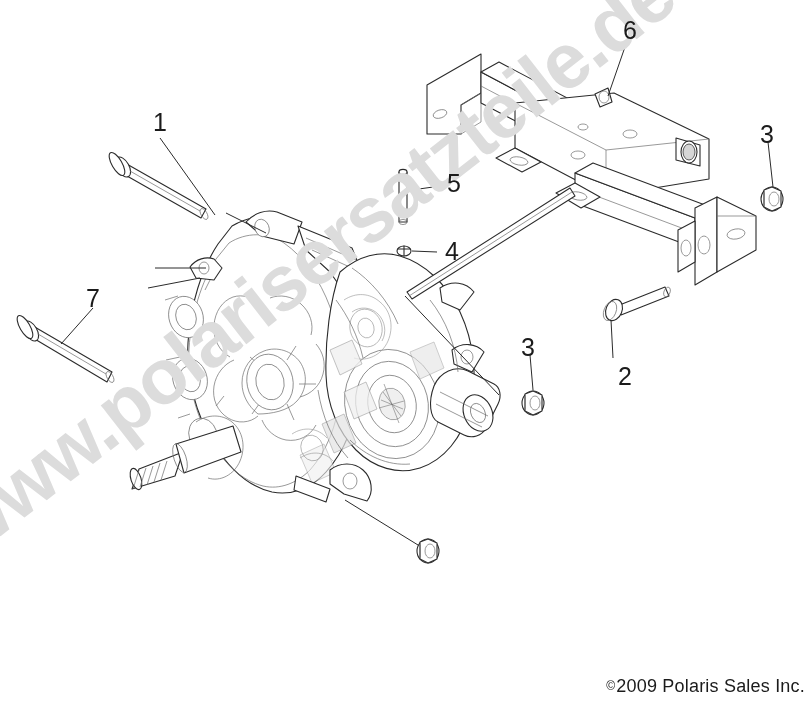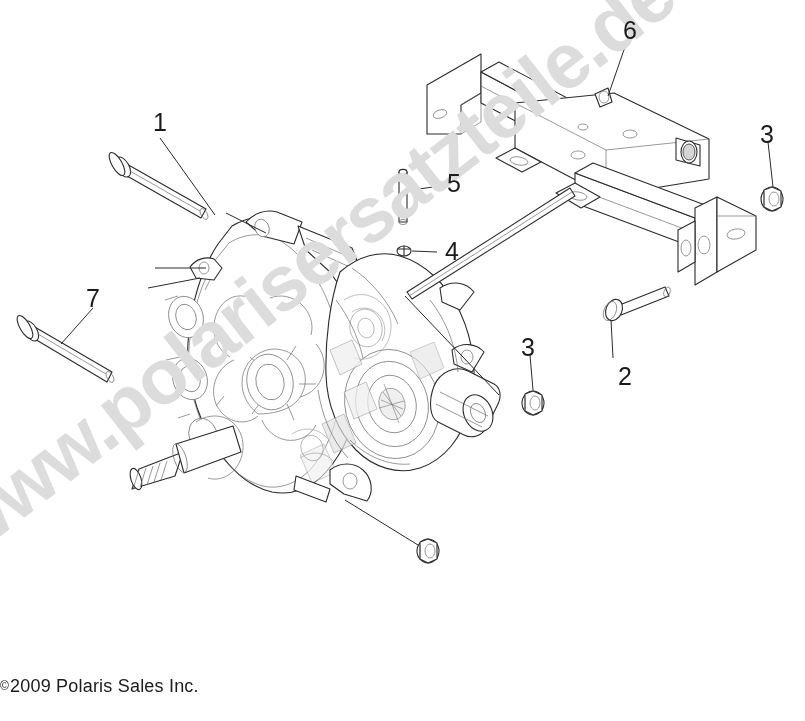--- a/index.html
+++ b/index.html
@@ -18,21 +18,21 @@
     font-weight:400;
     color:#1b1b1b;
     line-height:1;
     letter-spacing:0px;
     user-select:none;
   }
   #copyright{
     position:absolute;
     left:0;right:0;
     top:676px;
-    text-align:left;
+    text-align:right;
     font-family:"Liberation Sans", sans-serif;
     font-size:18px;
     color:#1b1b1b;
     letter-spacing:0.2px;
   }
   #copyright .cmark{font-size:12px;vertical-align:2px;margin-right:1px;}
   #watermark{
     position:absolute;
     left:0;top:0;width:805px;height:721px;
     pointer-events:none;

